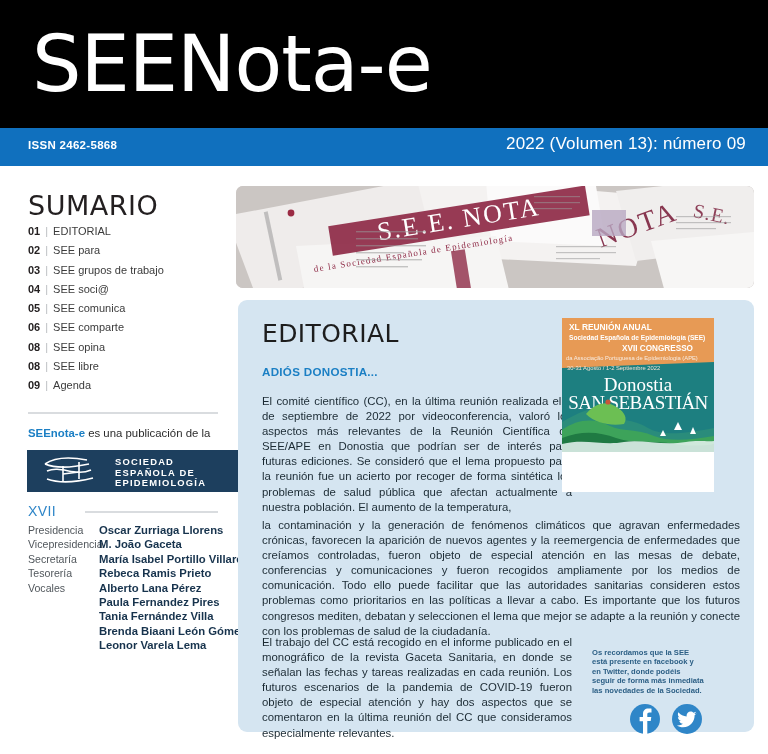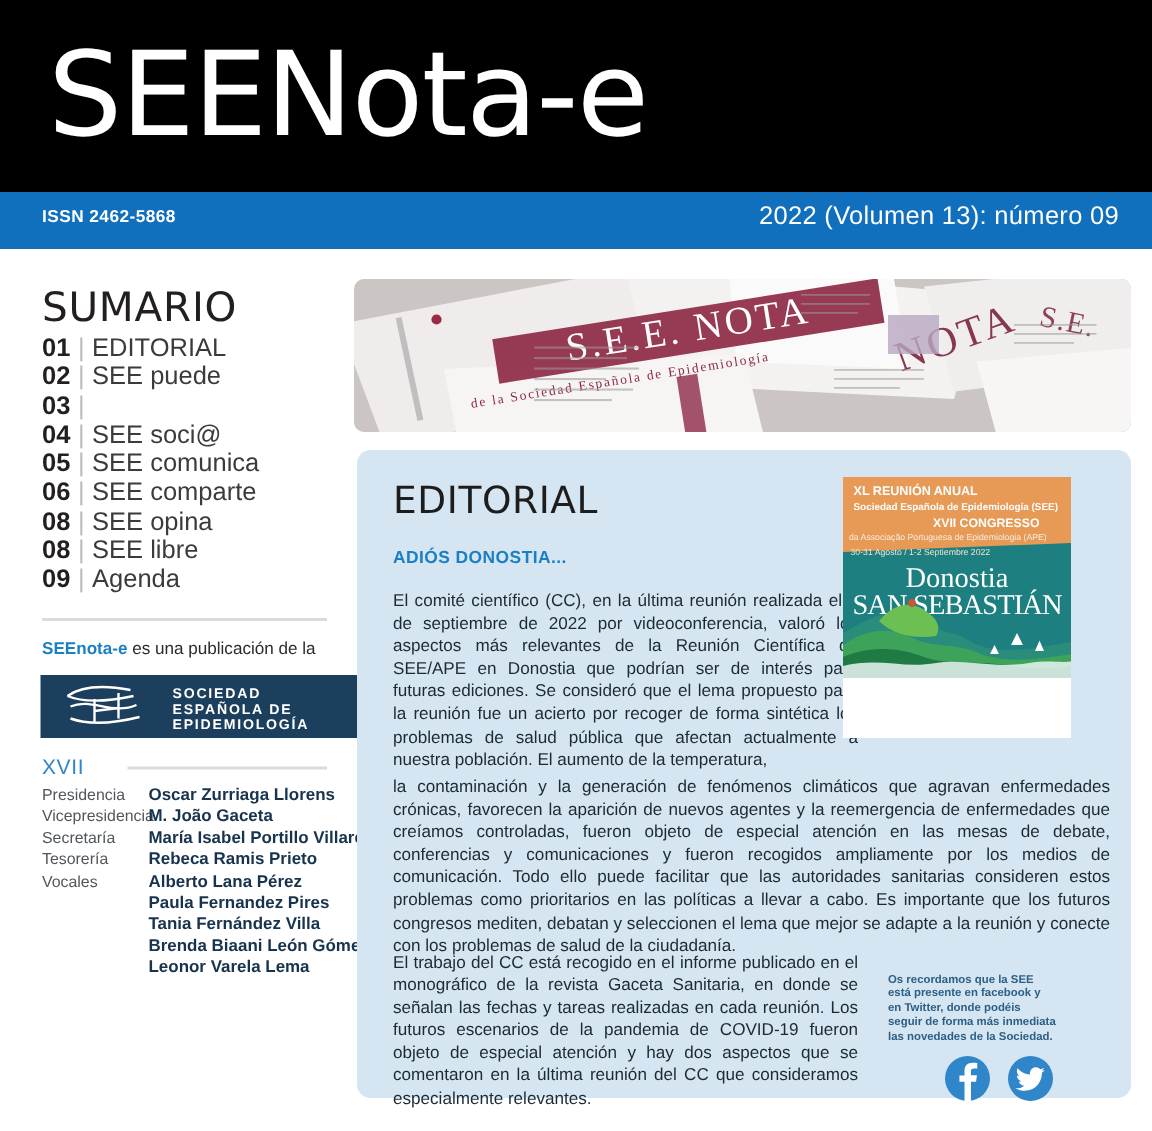--- a/index.html
+++ b/index.html
@@ -48,21 +48,21 @@
   .sumario-title{
     position:absolute;left:28px;top:24px;
     font-size:27px;font-weight:400;letter-spacing:.5px;color:#231f20;
     font-family:"DejaVu Sans", sans-serif;
   }
   .toc{
     position:absolute;left:28px;top:56px;width:200px;
   }
   .toc-item{
     display:flex;align-items:center;
-    font-size:17px;line-height:19.3px;color:#2b2b2b;
+    font-size:11px;line-height:19.3px;color:#2b2b2b;
     white-space:nowrap;
   }
   .toc-num{font-weight:bold;color:#231f20;}
   .toc-sep{color:#b9bcc0;margin:0 5px 0 5px;}
   .toc-label{color:#3b3b3b;}
 
   .rule{
     position:absolute;height:2px;background:#d9dcdf;
   }
   .rule-1{left:28px;top:246px;width:190px;}
@@ -174,25 +174,26 @@
 
     <div class="toc" id="toc">
         <div class="toc-item">
           <span class="toc-num">01</span>
           <span class="toc-sep">|</span>
           <span class="toc-label">EDITORIAL</span>
         </div>
         <div class="toc-item">
           <span class="toc-num">02</span>
           <span class="toc-sep">|</span>
-          <span class="toc-label">SEE puede</span>
+          <span class="toc-label">SEE para</span>
         </div>
         <div class="toc-item">
           <span class="toc-num">03</span>
           <span class="toc-sep">|</span>
+          <span class="toc-label">SEE grupos de trabajo</span>
         </div>
         <div class="toc-item">
           <span class="toc-num">04</span>
           <span class="toc-sep">|</span>
           <span class="toc-label">SEE soci@</span>
         </div>
         <div class="toc-item">
           <span class="toc-num">05</span>
           <span class="toc-sep">|</span>
           <span class="toc-label">SEE comunica</span>

